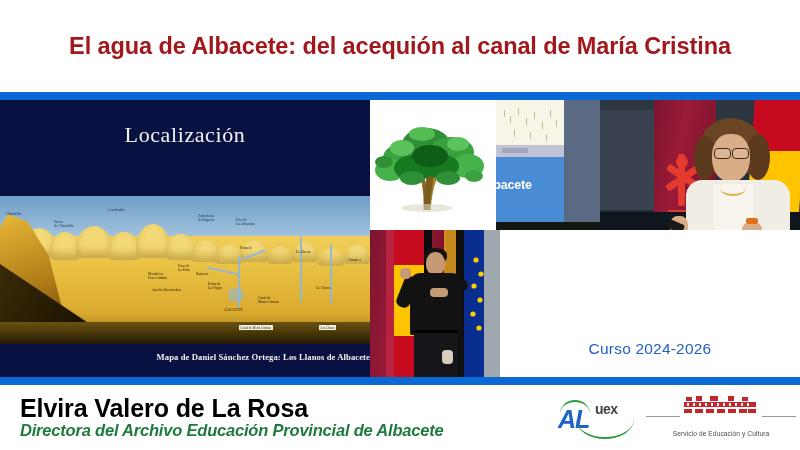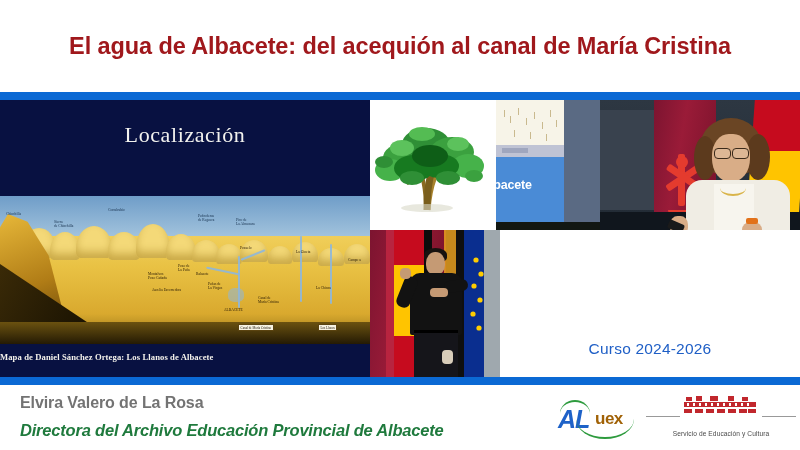--- a/index.html
+++ b/index.html
@@ -53,21 +53,21 @@
   .ridge{position:absolute;top:0;height:34px;background:#F4D978;border-radius:50% 50% 12% 12%/70% 70% 18% 18%;box-shadow:inset 0 -6px 8px rgba(150,110,10,.45);}
   .dark-foot{position:absolute;left:0;bottom:0;width:370px;height:22px;background:linear-gradient(#6B5210,#241A04);}
   .dark-left-wedge{position:absolute;left:0;bottom:0;width:120px;height:80px;
     background:linear-gradient(120deg,#3A2A07 0%,#201703 60%,#130E02 100%);
     clip-path:polygon(0% 0%,58% 58%,100% 100%,0% 100%);}
   .river{position:absolute;background:#8EB7DA;opacity:.9;border-radius:2px;}
   .mlabel{position:absolute;color:#2A1B06;font-size:3.6px;font-family:"Liberation Serif",serif;white-space:nowrap;}
   .mlabel.sky-l{color:#17314D;}
   .mbox{position:absolute;background:#F6F2E2;border:0.4px solid #5A4310;color:#20170A;font-size:3.2px;padding:0.5px 1.5px;white-space:nowrap;font-family:"Liberation Serif",serif;}
   .map-caption{
-    position:absolute;left:0;top:252px;width:370px;text-align:left;
+    position:absolute;left:0;top:252px;width:370px;text-align:right;
     color:#F4F2EC;font-family:"Liberation Serif", serif;font-size:8.6px;font-weight:bold;letter-spacing:.1px;
   }
 
   
   .tree-panel{position:absolute;left:370px;top:0;width:126px;height:130px;background:#FFFFFF;overflow:hidden;}
   .tree-svg{position:absolute;left:4px;top:14px;}
 
   
   .screen-panel{position:absolute;left:496px;top:0;width:104px;height:130px;background:#53637C;overflow:hidden;}
   .proj{position:absolute;left:0;top:0;width:68px;height:122px;background:#F3EFE3;overflow:hidden;}
@@ -122,29 +122,29 @@
   .white-fill{position:absolute;left:500px;top:130px;width:300px;height:147px;background:#FFFFFF;}
   .white-fill2{position:absolute;left:600px;top:230px;width:200px;height:47px;background:#FFFFFF;}
   .curso{
     position:absolute;left:500px;top:240px;width:300px;text-align:center;
     color:#1F5FC6;font-size:15.5px;letter-spacing:.2px;
   }
 
   
   .footer{position:absolute;left:0;top:385px;width:800px;height:65px;background:#fff;}
   .speaker-name{
-    position:absolute;left:20px;top:9px;color:#737373;font-size:16px;font-weight:bold;letter-spacing:-.1px;
+    position:absolute;left:20px;top:9px;color:#000000;font-size:25px;font-weight:bold;letter-spacing:-.1px;
   }
   .speaker-role{
     position:absolute;left:20px;top:36px;color:#1F7A3D;font-size:16.5px;font-style:italic;font-weight:bold;letter-spacing:-.2px;
   }
   .logos{position:absolute;right:4px;top:5px;height:56px;display:flex;align-items:center;gap:6px;}
   .aluex{position:relative;width:88px;height:42px;}
   .al-txt{position:absolute;left:6px;top:8px;font-size:25px;font-weight:bold;font-style:italic;color:#1E62C8;letter-spacing:-1px;}
-  .uex-txt{position:absolute;left:43px;top:12px;font-size:17px;font-weight:bold;color:#a16207;letter-spacing:-.5px;}
+  .uex-txt{position:absolute;left:43px;top:4px;font-size:14px;font-weight:bold;color:#404040;letter-spacing:-.5px;}
   .swoosh-top{position:absolute;left:8px;top:3px;width:30px;height:12px;border-top:2.2px solid #2E9B3E;border-radius:50%/100% 100% 0 0;}
   .swoosh-bot{position:absolute;left:24px;top:22px;width:58px;height:18px;border-bottom:2.4px solid #2E9B3E;border-radius:50%/0 0 100% 100%;}
   .dip{position:relative;width:150px;height:46px;}
   .dip-build{position:absolute;left:38px;top:1px;width:72px;height:18px;}
   .dip-rule-l{position:absolute;left:0;top:21px;width:34px;height:0;border-top:1px solid #999;}
   .dip-rule-r{position:absolute;right:0;top:21px;width:34px;height:0;border-top:1px solid #999;}
   .dip-name{position:absolute;left:0;top:22px;width:150px;text-align:center;font-size:10.5px;font-weight:bold;color:#232323;letter-spacing:.3px;}
   .dip-sub{position:absolute;left:0;top:35px;width:150px;text-align:center;font-size:6.6px;color:#4A4A4A;letter-spacing:.1px;}
 </style>
 </head>

